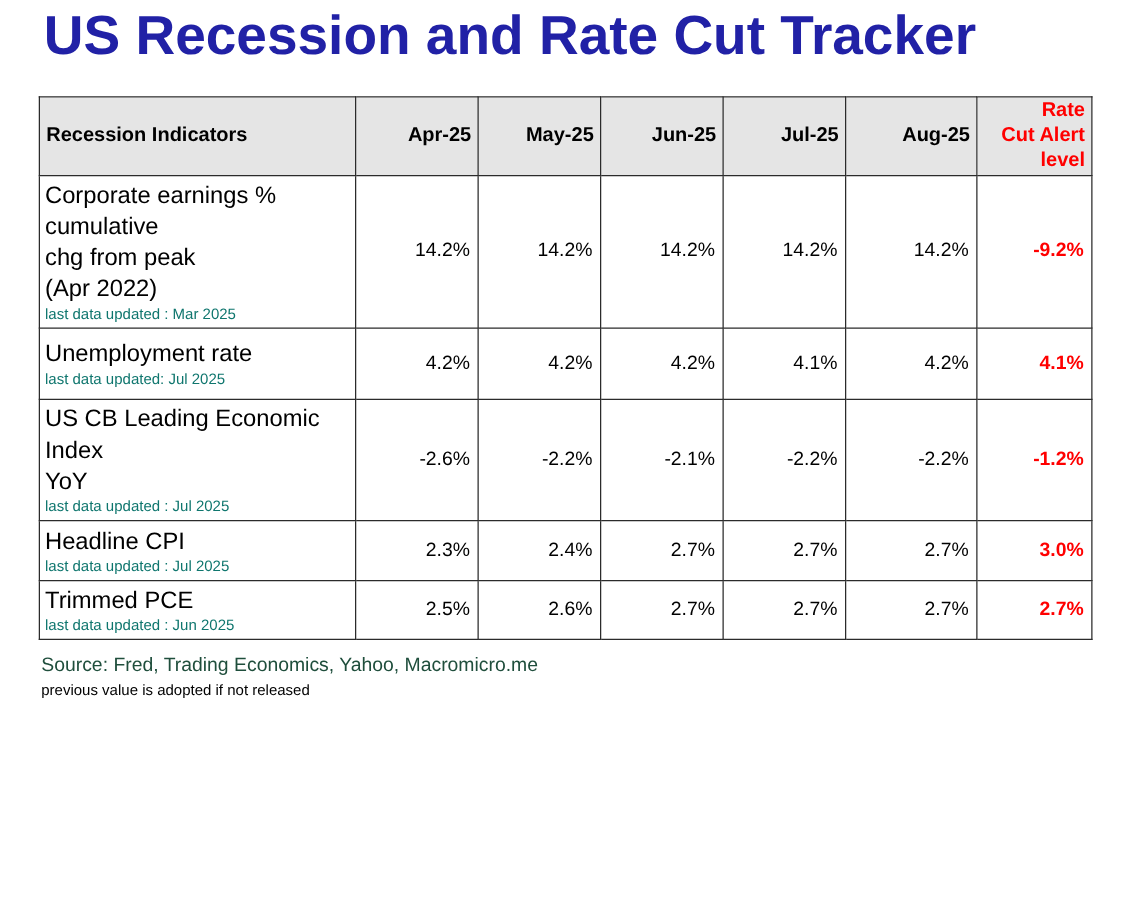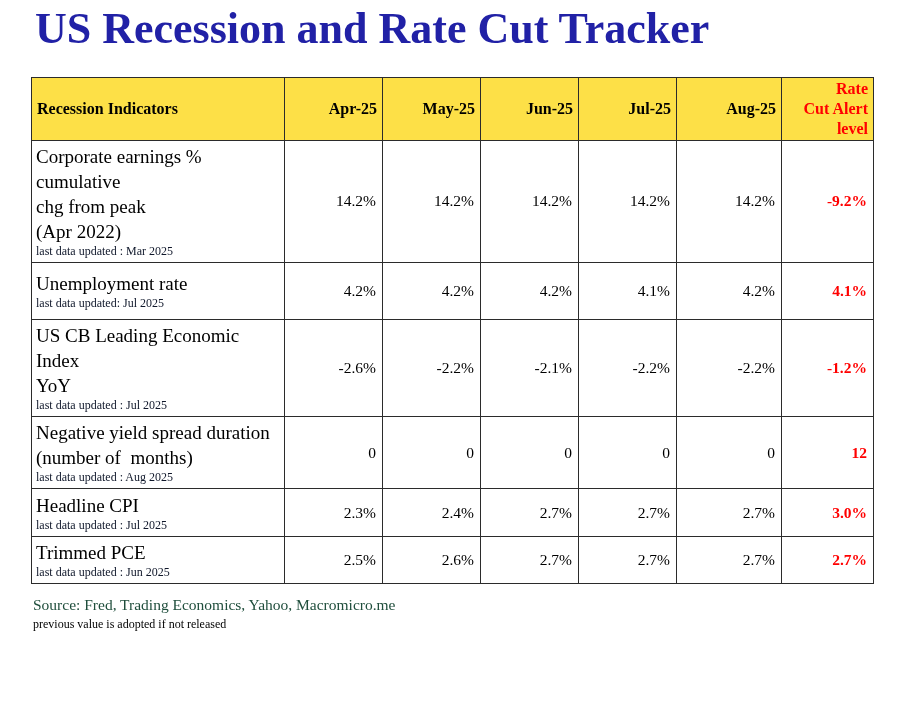--- a/index.html
+++ b/index.html
@@ -2,21 +2,21 @@
 <html><head>
 <meta charset="utf-8">
 <style>
   * { box-sizing: border-box; }
   html, body { margin: 0; padding: 0; background: #ffffff; }
   .page {
     position: relative;
     width: 903px;
     height: 718px;
     background: #ffffff;
-    font-family: Liberation Serif, serif;
+    font-family: Liberation Sans, sans-serif;
     color: #000000;
     overflow: hidden;
   }
   .title {
     margin: 0;
     padding: 4px 0 0 35px;
     font-size: 44px;
     line-height: 1.15;
     font-weight: bold;
     color: #2121A6;
@@ -27,21 +27,21 @@
     table-layout: fixed;
     margin: 22px 0 0 31px;
     width: 842px;
   }
   table.tracker th, table.tracker td {
     border: 1px solid #2b2b2b;
     vertical-align: middle;
     overflow: hidden;
   }
   thead th {
-    background: #fde047;
+    background: #e5e5e5;
     font-weight: bold;
     font-size: 16px;
   }
   th.ind-h {
     text-align: left;
     padding-left: 5px;
   }
   th.num-h {
     text-align: right;
     padding-right: 5px;
@@ -59,21 +59,21 @@
     padding: 3px 4px 3px 4px;
   }
   .iname {
     font-size: 19px;
     line-height: 1.32;
     white-space: pre-wrap;
   }
   .iupd {
     font-size: 12px;
     line-height: 1.25;
-    color: #0f172a;
+    color: #0f766e;
   }
   td.num {
     text-align: right;
     padding-right: 6px;
     font-size: 15.5px;
   }
   td.alert {
     color: #FF0000;
     font-weight: bold;
   }
@@ -160,33 +160,20 @@
 YoY</div>
           <div class="iupd">last data updated : Jul 2025</div>
         </td>
         <td class="num">-2.6%</td>
         <td class="num">-2.2%</td>
         <td class="num">-2.1%</td>
         <td class="num">-2.2%</td>
         <td class="num">-2.2%</td>
         <td class="num alert">-1.2%</td>
       </tr>
-      <tr class="r5">
-        <td class="ind">
-          <div class="iname">Negative yield spread duration
-(number of  months)</div>
-          <div class="iupd">last data updated : Aug 2025</div>
-        </td>
-        <td class="num">0</td>
-        <td class="num">0</td>
-        <td class="num">0</td>
-        <td class="num">0</td>
-        <td class="num">0</td>
-        <td class="num alert">12</td>
-      </tr>
       <tr class="r6">
         <td class="ind">
           <div class="iname">Headline CPI</div>
           <div class="iupd">last data updated : Jul 2025</div>
         </td>
         <td class="num">2.3%</td>
         <td class="num">2.4%</td>
         <td class="num">2.7%</td>
         <td class="num">2.7%</td>
         <td class="num">2.7%</td>

